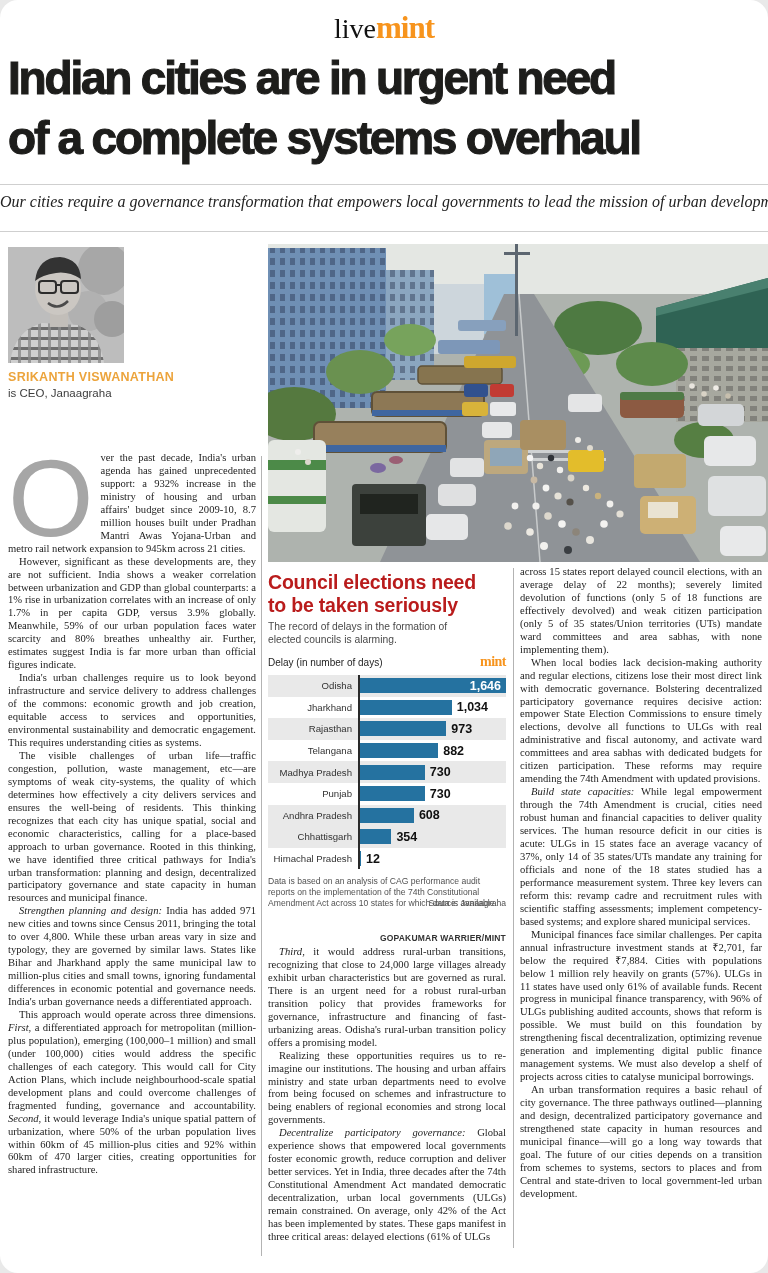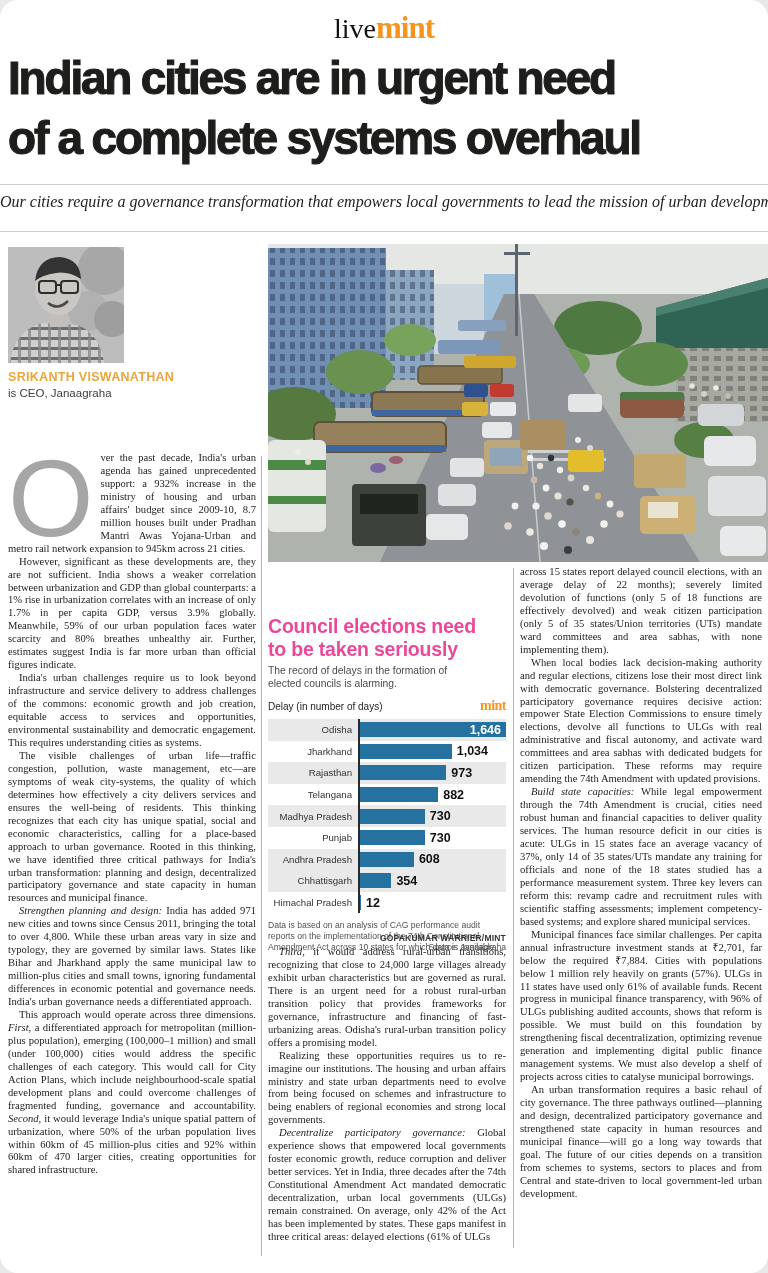--- a/index.html
+++ b/index.html
@@ -43,21 +43,21 @@
   .col-right{left:520px;top:566px;width:242px;}
   .dropcap{float:left;font-family:"Liberation Sans",sans-serif;font-size:110px;line-height:84px;
            color:#a6a6a6;margin:4px 7px 0 0;}
   .vdiv{position:absolute;width:1px;background:#b3b3b3;}
   .vdiv1{left:261px;top:456px;height:800px;}
   .vdiv2{left:513px;top:568px;height:680px;}
 
   
   .chart{position:absolute;left:268px;top:571px;width:238px;
          font-family:"Liberation Sans",sans-serif;background:#fff;}
-  .chart-title{font-weight:bold;font-size:19.5px;line-height:22.5px;color:#ec4899;letter-spacing:-.2px;margin-top:44px;}
+  .chart-title{font-weight:bold;font-size:19.5px;line-height:22.5px;color:#b91c1c;letter-spacing:-.2px;}
   .chart-sub{margin-top:5px;font-size:10.3px;line-height:12.5px;color:#4a4a4a;width:215px;}
   .chart-axisrow{margin-top:8px;display:flex;justify-content:space-between;align-items:baseline;}
   .axis-label{font-weight:normal;font-size:10px;color:#1e1e1e;}
   .chart-mint{font-family:"Liberation Serif",serif;font-weight:bold;font-size:14px;
               color:#f7941d;letter-spacing:-.5px;}
   .crows{margin-top:5px;}
   .crow{display:flex;align-items:center;height:21.6px;}
   .crow.alt{background:#e9e9e9;justify-content:space-between;}
   .clabel{width:84px;padding-right:6px;text-align:right;font-size:9.6px;color:#333;flex:none;}
   .cbararea{flex:1;height:100%;border-left:2px solid #2a2a2a;display:flex;align-items:center;}

